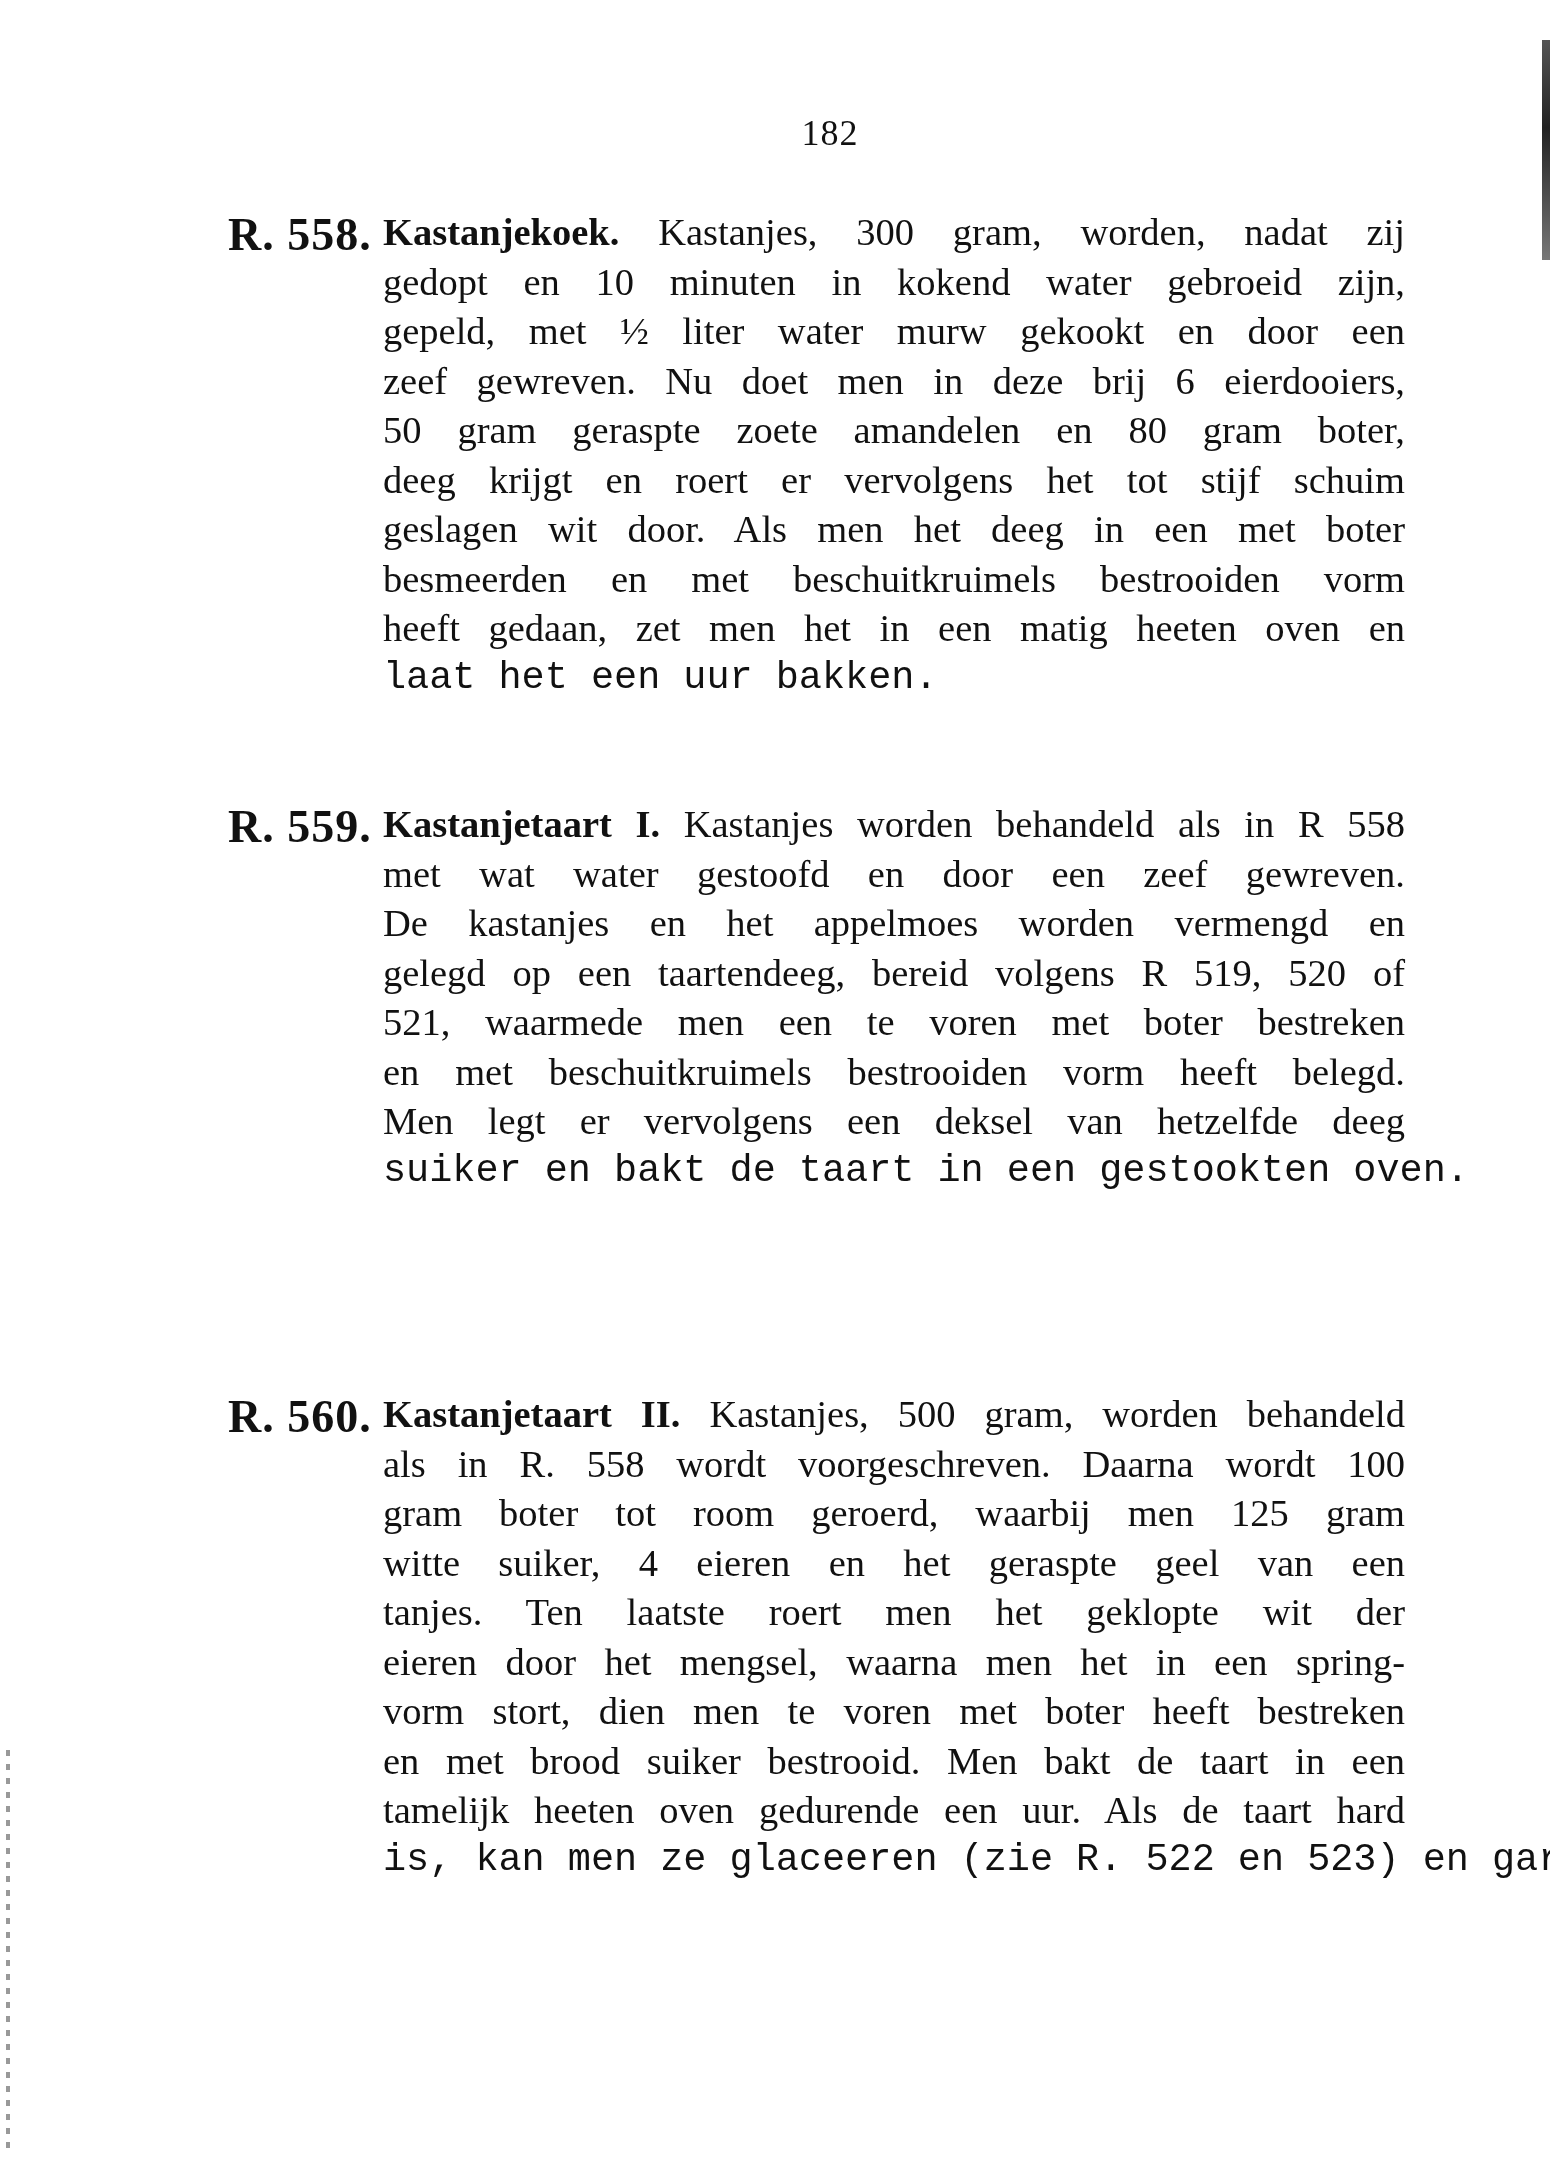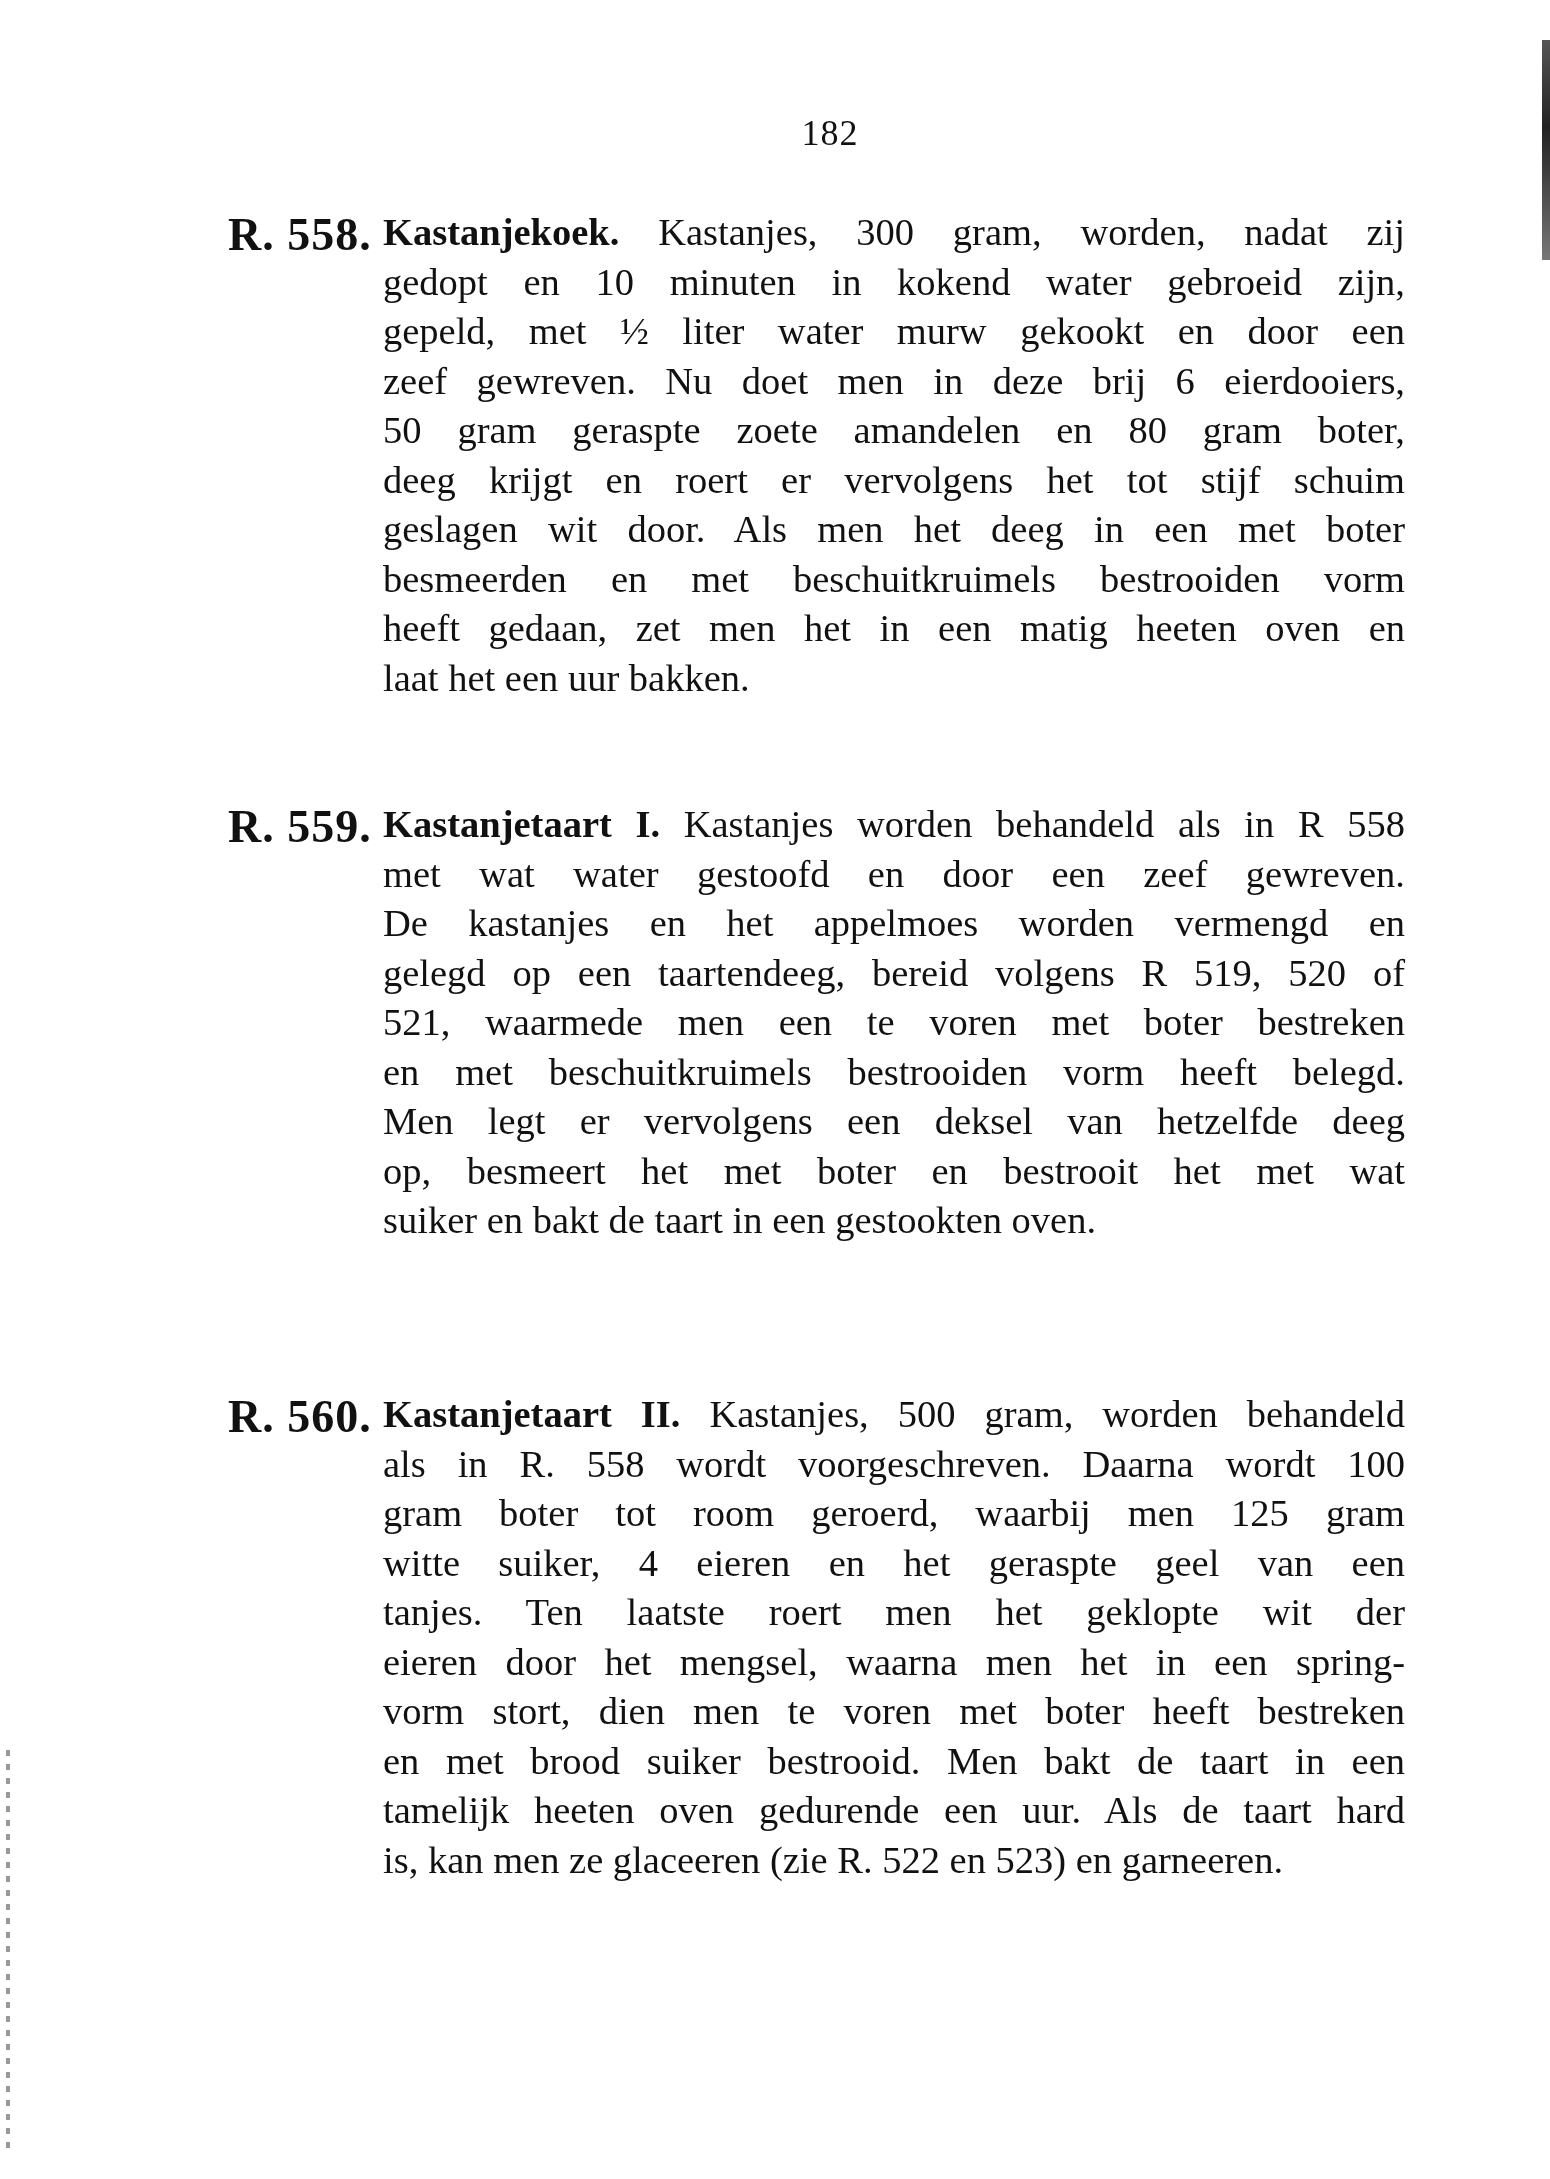--- a/index.html
+++ b/index.html
@@ -5,21 +5,21 @@
     html, body { margin: 0; padding: 0; background: #ffffff; }
     body { width: 1550px; height: 2179px; position: relative; overflow: hidden;
            font-family: "Liberation Serif", "DejaVu Serif", serif; color: #111; }
     .page-number { position: absolute; top: 112px; left: 0; width: 1660px; text-align: center;
                    font-size: 36px; letter-spacing: 1px; }
     .recipe { position: absolute; left: 228px; width: 1180px; }
     .recipe-id { position: absolute; left: 0; top: 0; font-size: 46px; font-weight: bold; letter-spacing: 1px; }
     .recipe-body { position: absolute; left: 155px; width: 1022px; font-size: 38.5px; line-height: 49.5px;
                    text-align: justify; text-align-last: left; }
     .line { display: block; text-align: justify; text-align-last: justify; white-space: nowrap; }
-    .line.last { text-align-last: left; }
+    .line.last { text-align-last: left; font-family: Liberation Mono, monospace; }
     .title { font-weight: bold; margin-top: 43px; }
     .ital { font-style: italic; }
     .binding-edge { position: absolute; right: 0; top: 40px; width: 8px; height: 220px;
                     background: linear-gradient(#555, #222 40%, #777); }
     .binding-edge-left { position: absolute; left: 6px; top: 1750px; width: 4px; height: 400px;
                          background: repeating-linear-gradient(#555 0 6px, transparent 6px 14px); opacity: 0.6; }
   </style>
 </head>
 <body>
 
@@ -47,21 +47,20 @@
 <div class="recipe" style="top:800px;">
   <span class="recipe-id">R. 559.</span>
   <div class="recipe-body">
       <span class="line"><span class="title">Kastanjetaart I. </span>Kastanjes worden behandeld als in R 558</span>
       <span class="line">met wat water gestoofd en door een zeef gewreven.</span>
       <span class="line">De kastanjes en het appelmoes worden vermengd en</span>
       <span class="line">gelegd op een taartendeeg, bereid volgens R 519, 520 of</span>
       <span class="line">521, waarmede men een te voren met boter bestreken</span>
       <span class="line">en met beschuitkruimels bestrooiden vorm heeft belegd.</span>
       <span class="line">Men legt er vervolgens een deksel van hetzelfde deeg</span>
-      <span class="line">op, besmeert het met boter en bestrooit het met wat</span>
       <span class="line last">suiker en bakt de taart in een gestookten oven.</span>
     </div>
 </div>
 
 <div class="recipe" style="top:1390px;">
   <span class="recipe-id">R. 560.</span>
   <div class="recipe-body">
       <span class="line"><span class="title">Kastanjetaart II. </span>Kastanjes, 500 gram, worden behandeld</span>
       <span class="line">als in R. 558 wordt voorgeschreven. Daarna wordt 100</span>
       <span class="line">gram boter tot room geroerd, waarbij men 125 gram</span>

